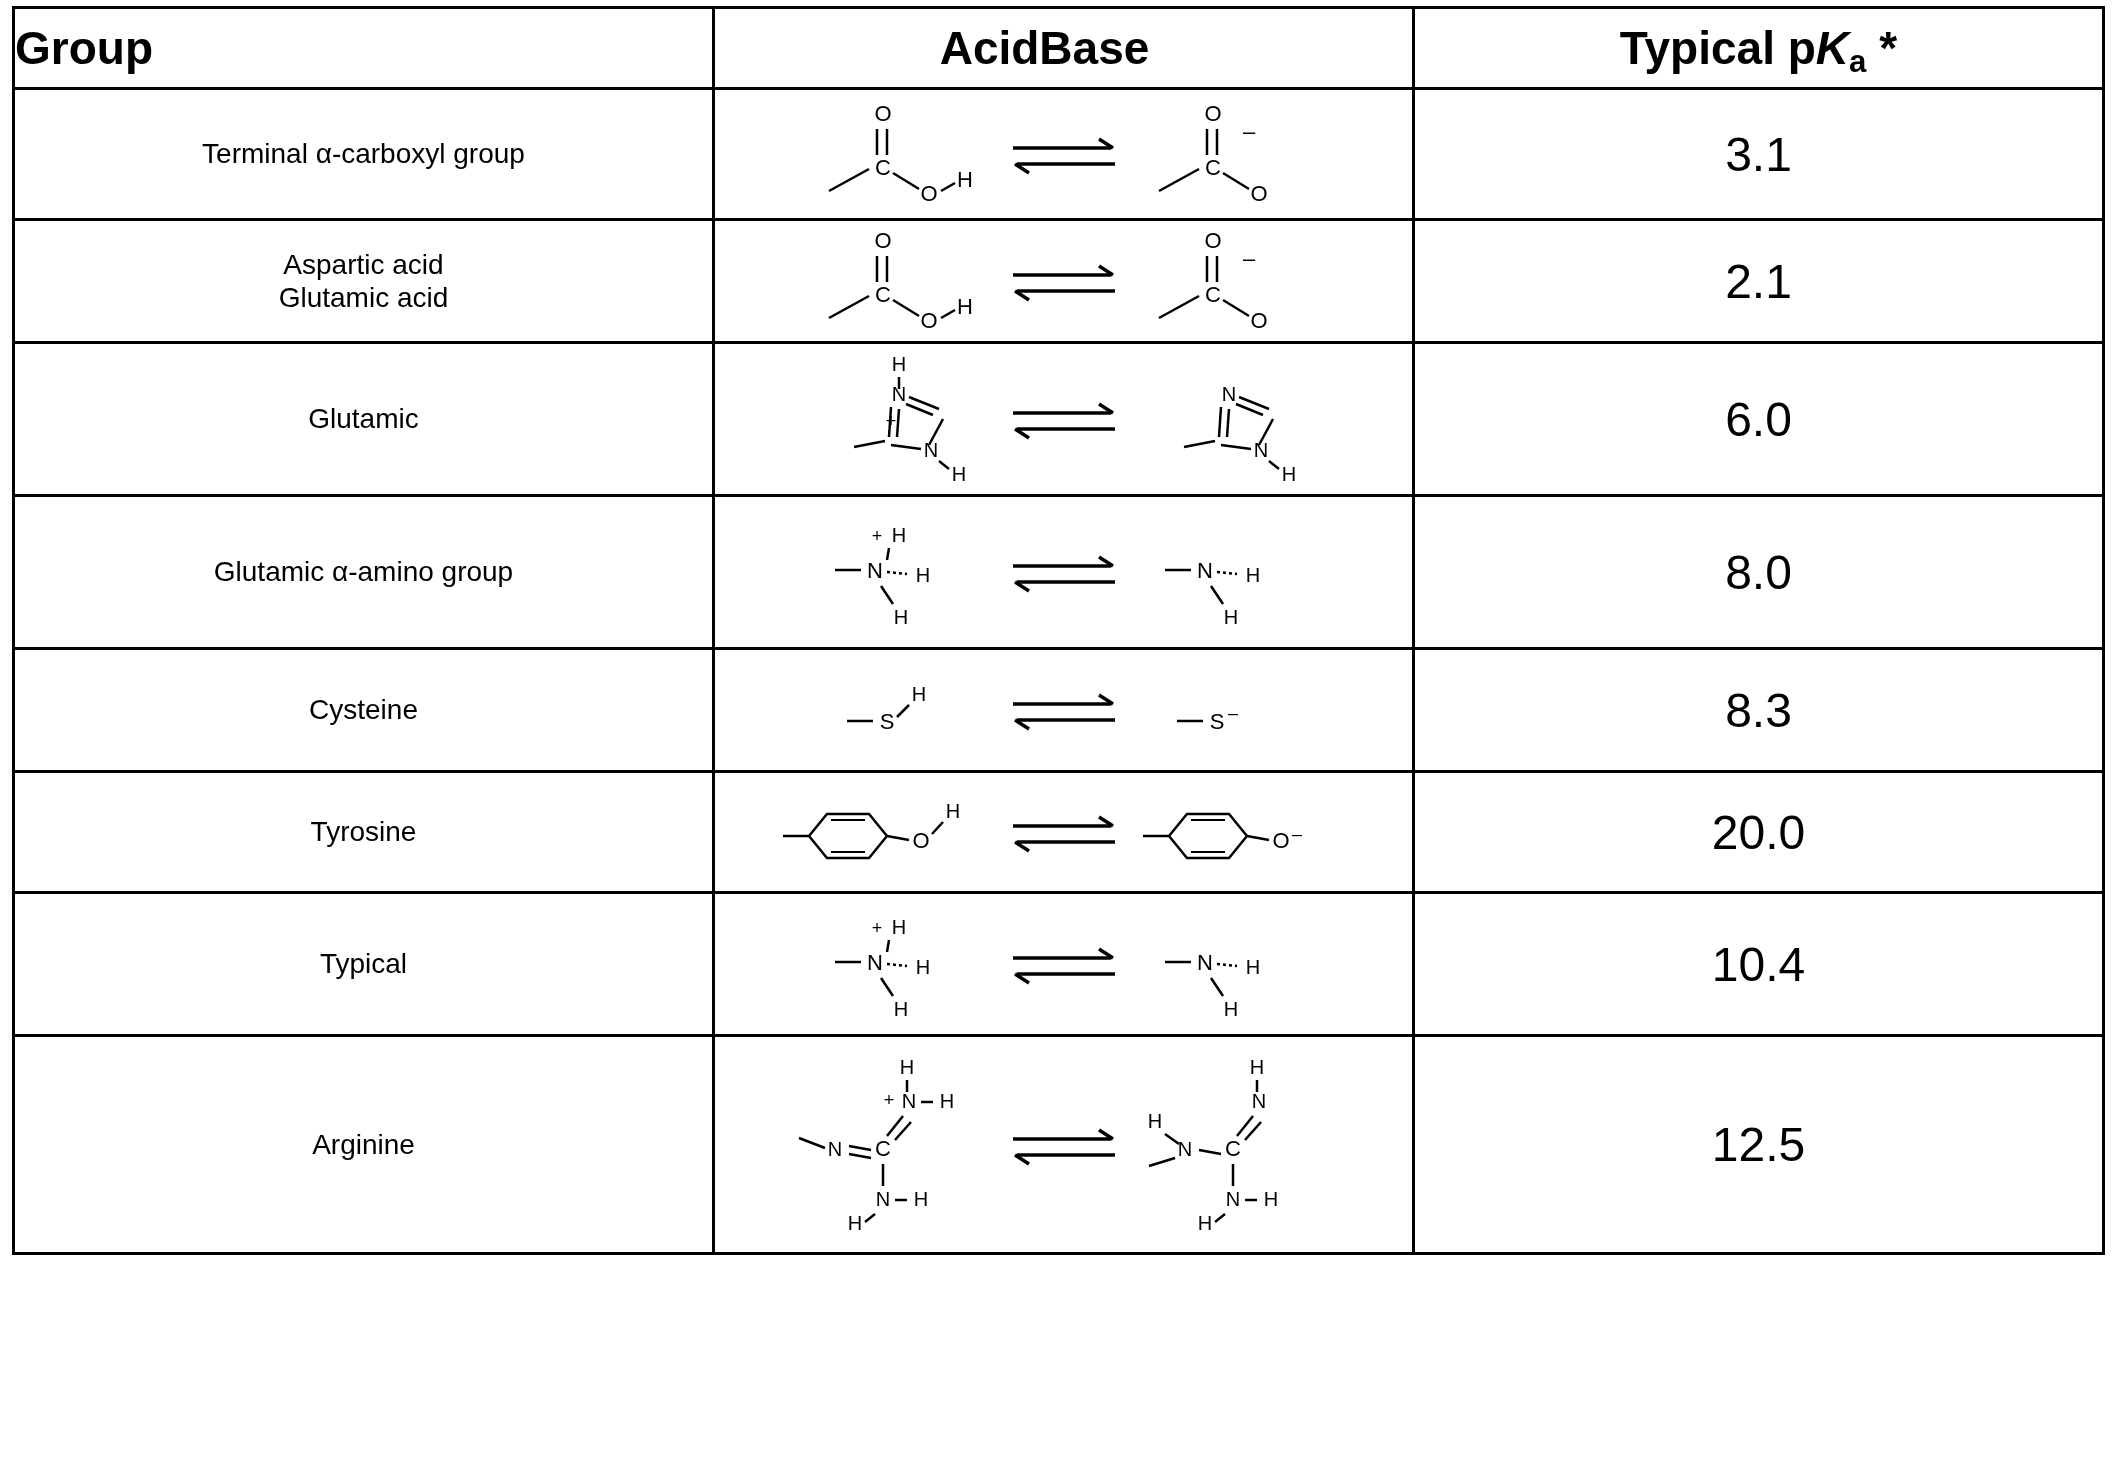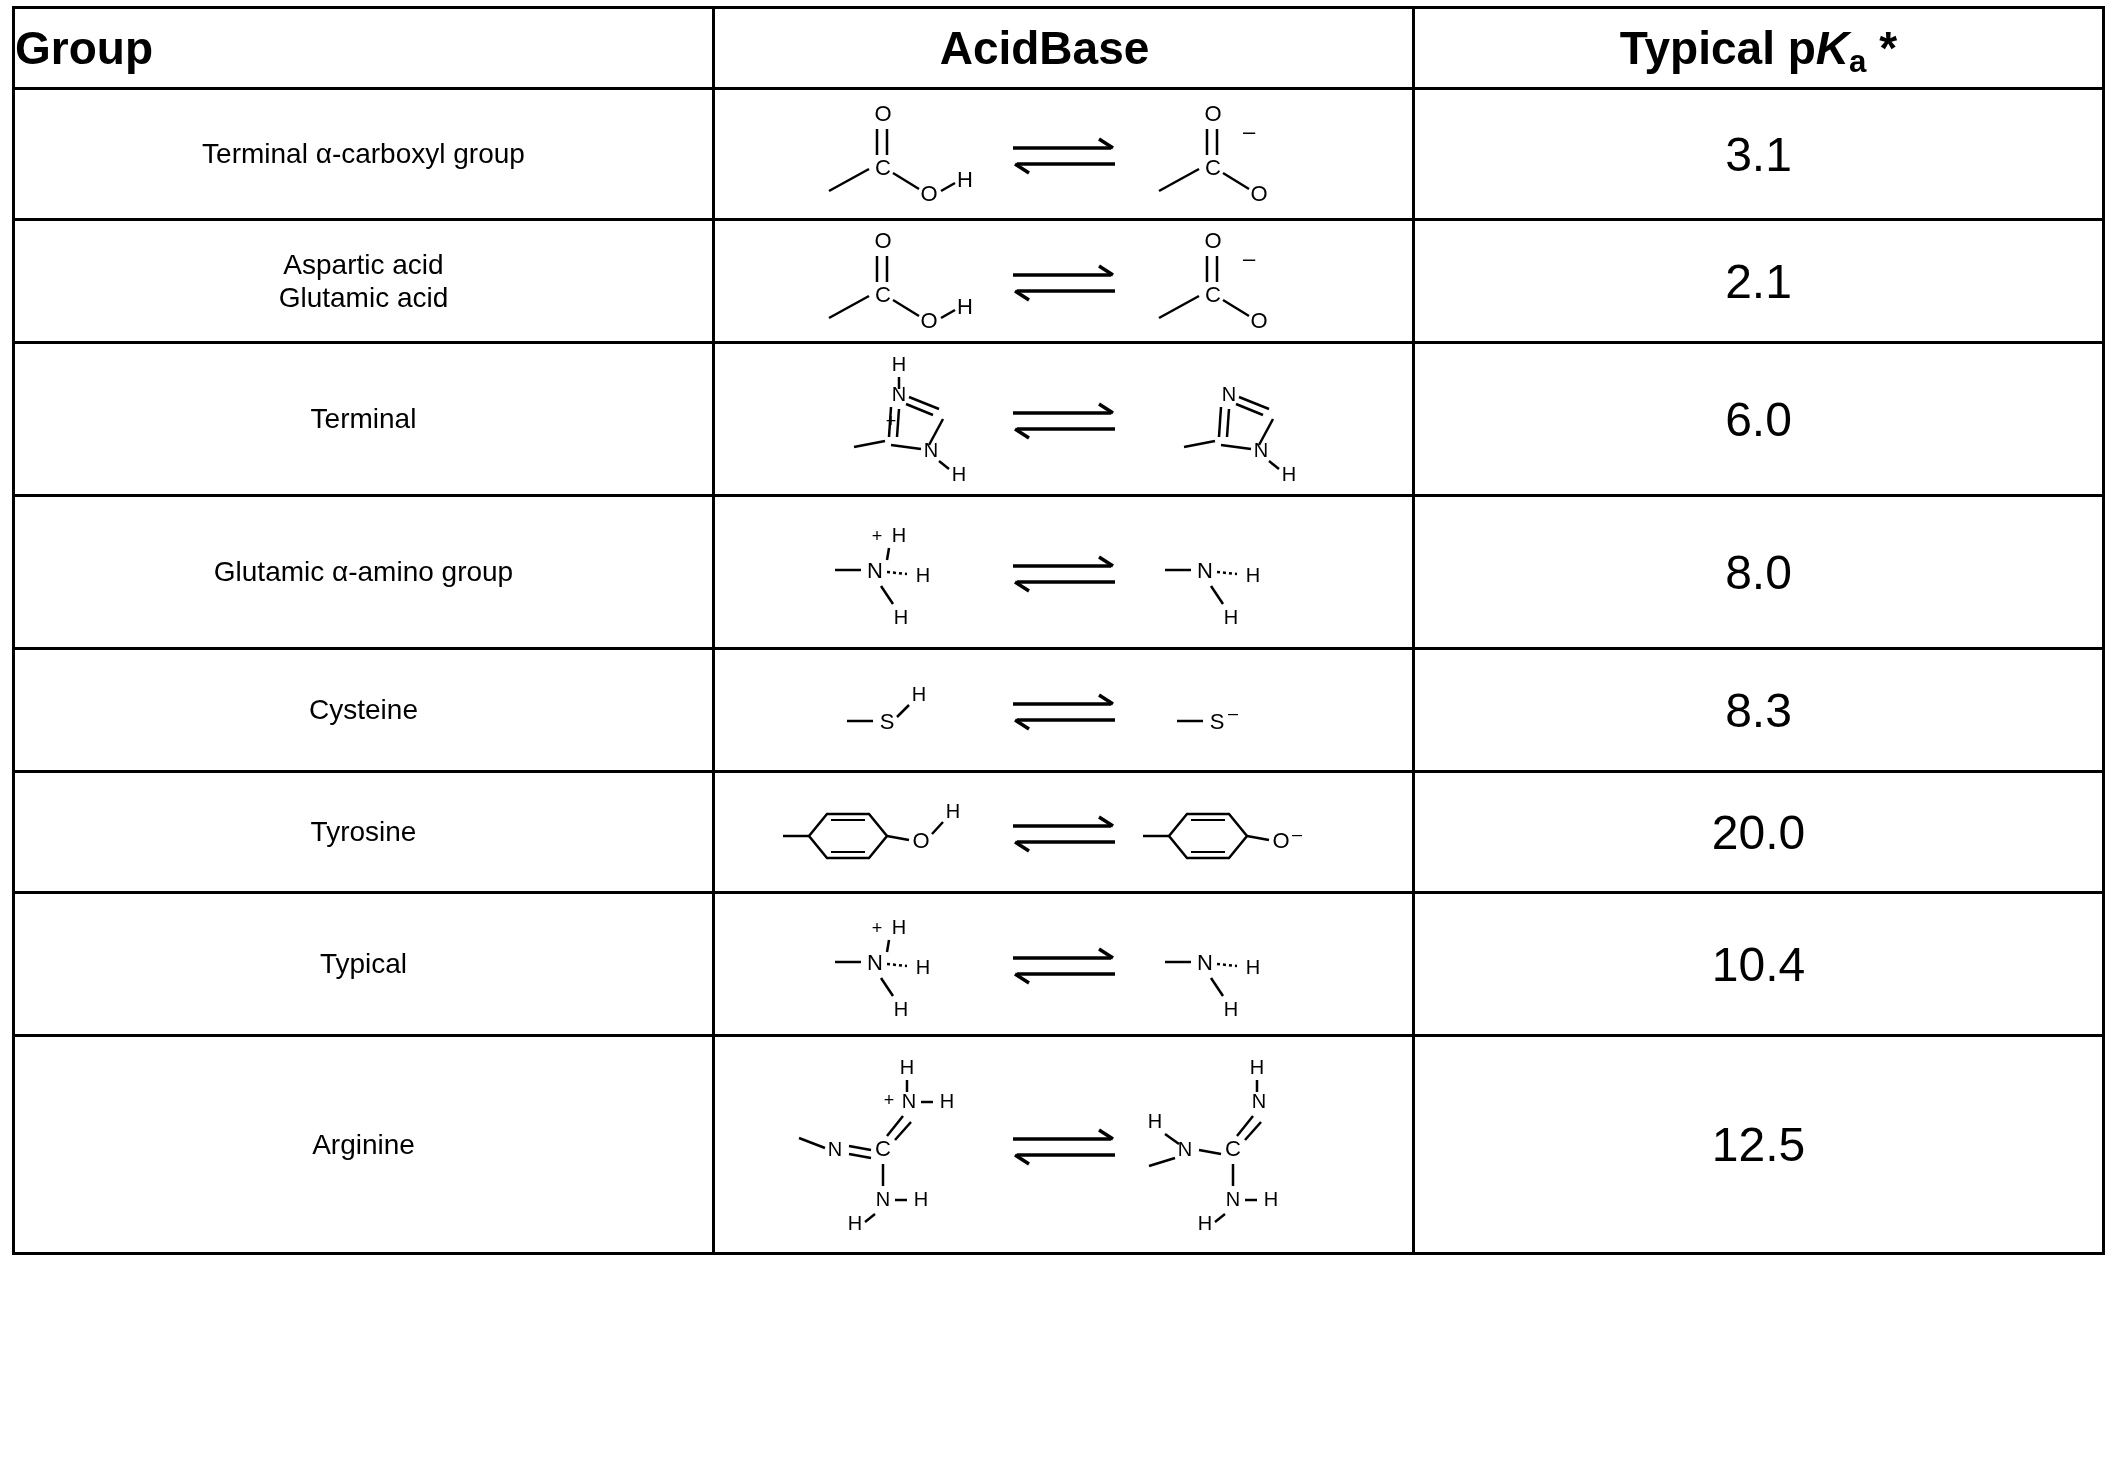--- a/index.html
+++ b/index.html
@@ -208,21 +208,21 @@
               <line x1="94" y1="74" x2="120" y2="90" stroke="#000" stroke-width="2.5"></line>
               <text x="130" y="102" font-family="Liberation Sans, sans-serif" font-size="22" text-anchor="middle">O</text>
               <text x="120" y="40" font-family="Liberation Sans, sans-serif" font-size="22" text-anchor="middle">–</text>
             </svg>
           </div>
         </td>
         <td class="pka-cell">2.1</td>
       </tr>
 
       <tr class="r-2">
-        <td class="group-cell">Terminal</td>
+        <td class="group-cell">Glutamic</td>
         <td class="struct-cell">
           <div class="struct-wrap">
             <svg width="200" height="140" viewBox="0 0 200 140">
               <text x="100" y="22" font-family="Liberation Sans, sans-serif" font-size="20" text-anchor="middle">H</text>
               <line x1="100" y1="28" x2="100" y2="40" stroke="#000" stroke-width="2.5"></line>
               <text x="100" y="52" font-family="Liberation Sans, sans-serif" font-size="20" text-anchor="middle">N</text>
 
               <line x1="110" y1="48" x2="140" y2="60" stroke="#000" stroke-width="2.5"></line>
               <line x1="107" y1="55" x2="134" y2="66" stroke="#000" stroke-width="2.5"></line>
               <line x1="144" y1="70" x2="130" y2="96" stroke="#000" stroke-width="2.5"></line>

